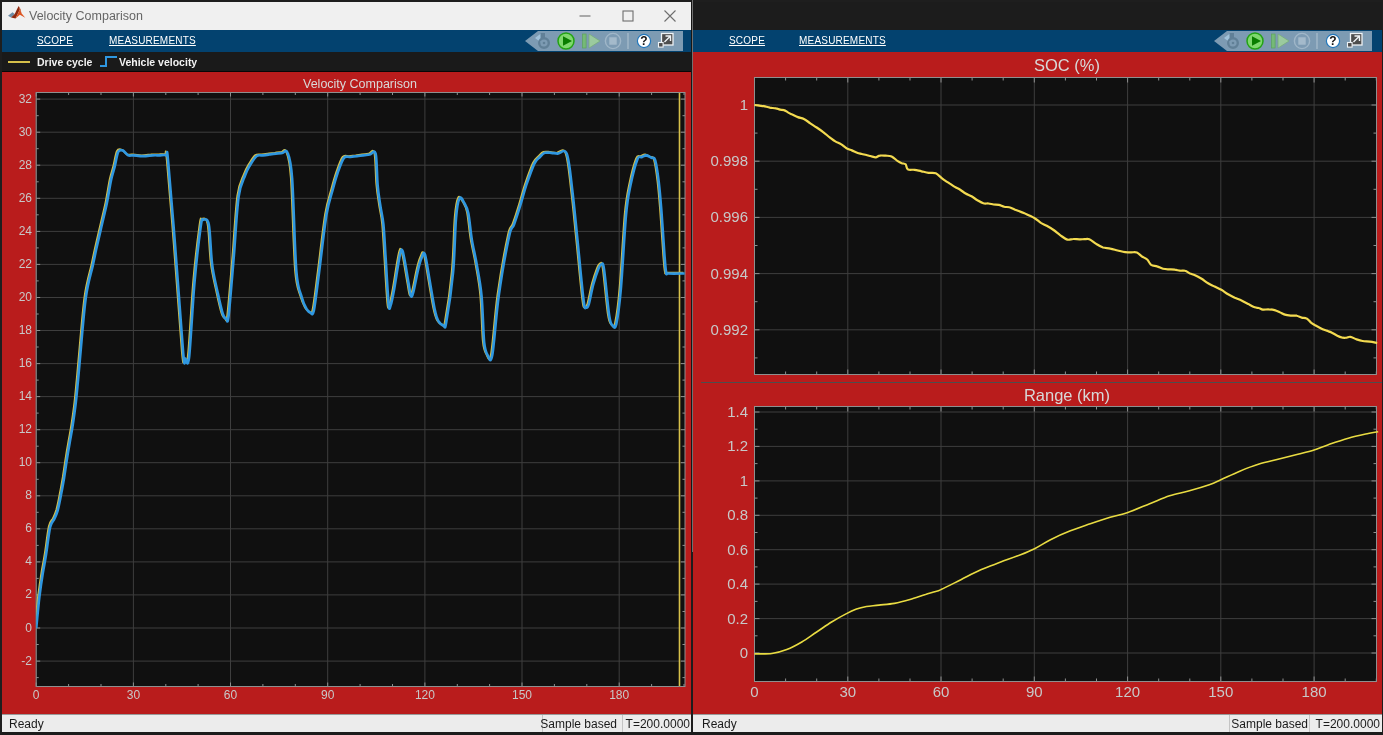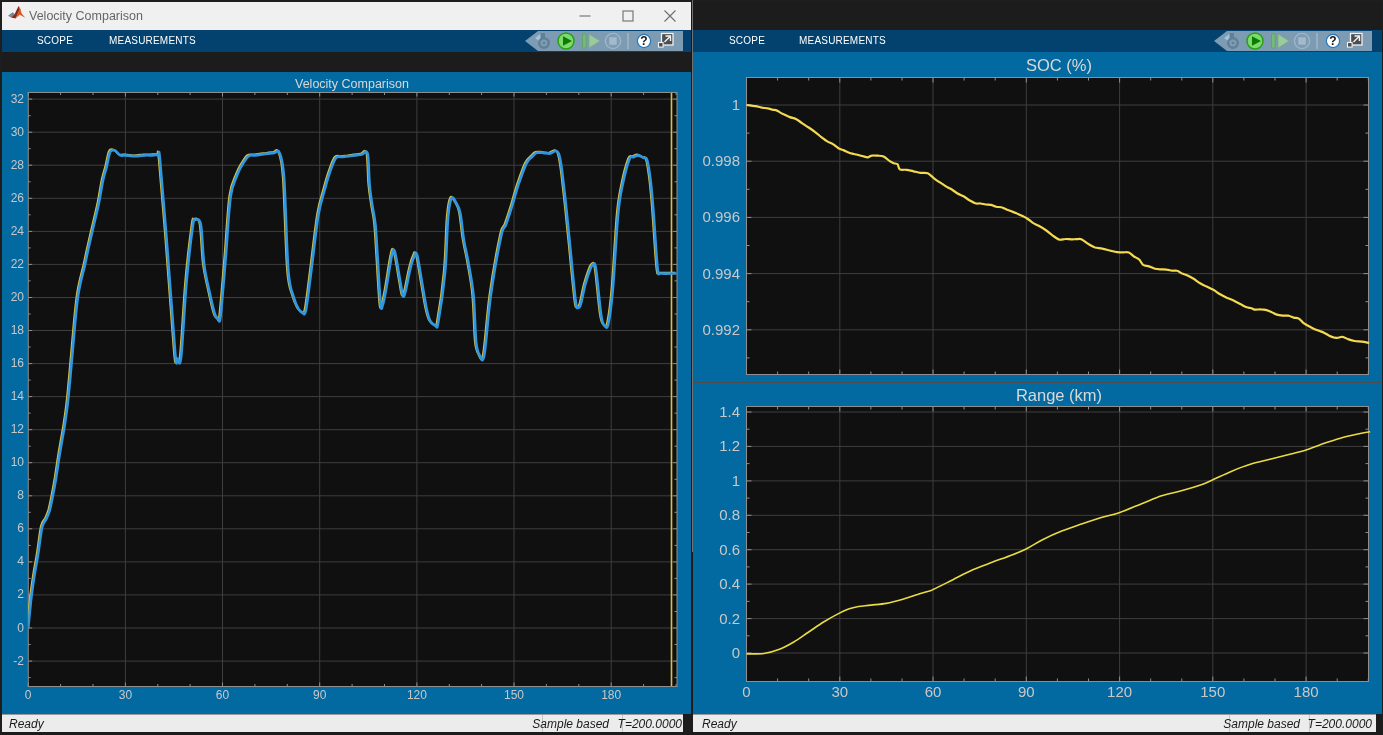--- a/index.html
+++ b/index.html
@@ -2,25 +2,25 @@
 <html><head><meta charset="utf-8">
 <style>
 html,body{margin:0;padding:0;background:#1c1c1c;width:1383px;height:735px;overflow:hidden;
 font-family:"Liberation Sans",sans-serif;}
 .win{position:absolute;top:0;height:552px;}
 #w1{left:0;width:691px;border-right:1px solid #161616;}
 #w2{left:692px;width:691px;border-left:1px solid #707070;}
 .tbar{position:absolute;left:0;right:0;top:0;height:30px;background:#f0f0f0;border-top:1px solid #3c3c3c;box-sizing:border-box;}
 .ttl{position:absolute;left:29px;top:8px;font-size:12.5px;color:#666;}
 .tool{position:absolute;left:0;right:0;top:30px;height:22px;background:#03426f;}
-.tab{position:absolute;top:5px;font-size:10px;font-weight:500;color:#fff;letter-spacing:0.2px;}
+.tab{position:absolute;top:5px;font-size:10px;font-weight:500;color:#fff;letter-spacing:0.2px;text-decoration:underline;}
 .bgrp{position:absolute;}
 .legend{position:absolute;left:0;right:0;top:52px;height:19px;background:#1a1a1a;border-bottom:1px solid #070707;}
-.fig{position:absolute;left:0;right:0;background:#0369a1;}
-.sbar{position:absolute;left:0;right:8px;top:714px;height:17px;background:#ececec;border-top:1px solid #9a9a9a;font-size:12px;color:#1a1a1a;font-style:italic;}
+.fig{position:absolute;left:0;right:0;background:#b91c1c;padding-left:8px;}
+.sbar{position:absolute;left:0;right:0;top:714px;height:17px;background:#ececec;border-top:1px solid #9a9a9a;font-size:12px;color:#1a1a1a;}
 .sbot{position:absolute;left:0;right:0;top:732px;height:3px;background:#1c1c1c;}
 text{font-family:"Liberation Sans",sans-serif;}
 </style></head><body>
 
 <div class="win" id="w1">
  <div class="tbar">
       <svg style="position:absolute;left:8px;top:4px" width="18" height="17" viewBox="0 0 24 22">
 <polygon points="0,14 6,9.2 9,11.8 4,16.2" fill="#6d8da7"></polygon>
 <polygon points="4,16.2 9,11.8 11.8,5.5 14.2,1 15.8,5.8 10,17.5" fill="#8c2a12"></polygon>
 <polygon points="14.2,1 18,10.5 23,16.8 15.8,12.5 10,17.5 15.8,5.8" fill="#de5420"></polygon>
@@ -57,20 +57,28 @@
 <rect x="84.3" y="6.3" width="7.4" height="7.4" fill="#ccd9e3"></rect>
 </g>
 <line x1="103" y1="2" x2="103" y2="18" stroke="#aabfce" stroke-width="1.2"></line>
 <circle cx="119" cy="10" r="6.6" fill="#fff" stroke="#2277bb" stroke-width="1.2"></circle>
 <text x="119" y="14.4" text-anchor="middle" font-family="Liberation Sans, sans-serif" font-size="12" font-weight="bold" fill="#111">?</text>
 <rect x="136.5" y="2.5" width="11.5" height="11.5" fill="#4d4d4d" stroke="#eef2f5" stroke-width="1.3"></rect>
 <path d="M139.5 11 L145 5.5 M145.5 10 V5 H140.5" stroke="#eef2f5" stroke-width="1.4" fill="none"></path>
 <rect x="133.5" y="11.5" width="4.6" height="4.6" fill="#4d4d4d" stroke="#eef2f5" stroke-width="1.1"></rect>
 </svg>
     </div>
+ <div class="legend">
+  <svg style="position:absolute;left:0;top:0" width="691" height="19" viewBox="0 0 691 19">
+   <line x1="8" y1="10" x2="30" y2="10" stroke="#d6c04a" stroke-width="2"></line>
+   <text x="37" y="13.5" font-size="10.5" font-weight="bold" fill="#f2f2f2">Drive cycle</text>
+   <path d="M100 14 L106 14 L106 5 L117 5" stroke="#2f97e0" stroke-width="2" fill="none"></path>
+   <text x="119" y="13.5" font-size="10.5" font-weight="bold" fill="#f2f2f2">Vehicle velocity</text>
+  </svg>
+ </div>
  <div class="fig" style="top:72px;height:642px">
   <svg width="691" height="642" viewBox="0 72 691 642">
    <rect x="28.2" y="92.5" width="648.8" height="594.0" fill="#101010"></rect>
    <g stroke="#3e3e3e" stroke-width="1">
           <line x1="28.2" y1="92.5" x2="28.2" y2="686.5"></line>
           <line x1="125.4" y1="92.5" x2="125.4" y2="686.5"></line>
           <line x1="222.5" y1="92.5" x2="222.5" y2="686.5"></line>
           <line x1="319.7" y1="92.5" x2="319.7" y2="686.5"></line>
           <line x1="416.9" y1="92.5" x2="416.9" y2="686.5"></line>
           <line x1="514.0" y1="92.5" x2="514.0" y2="686.5"></line>

